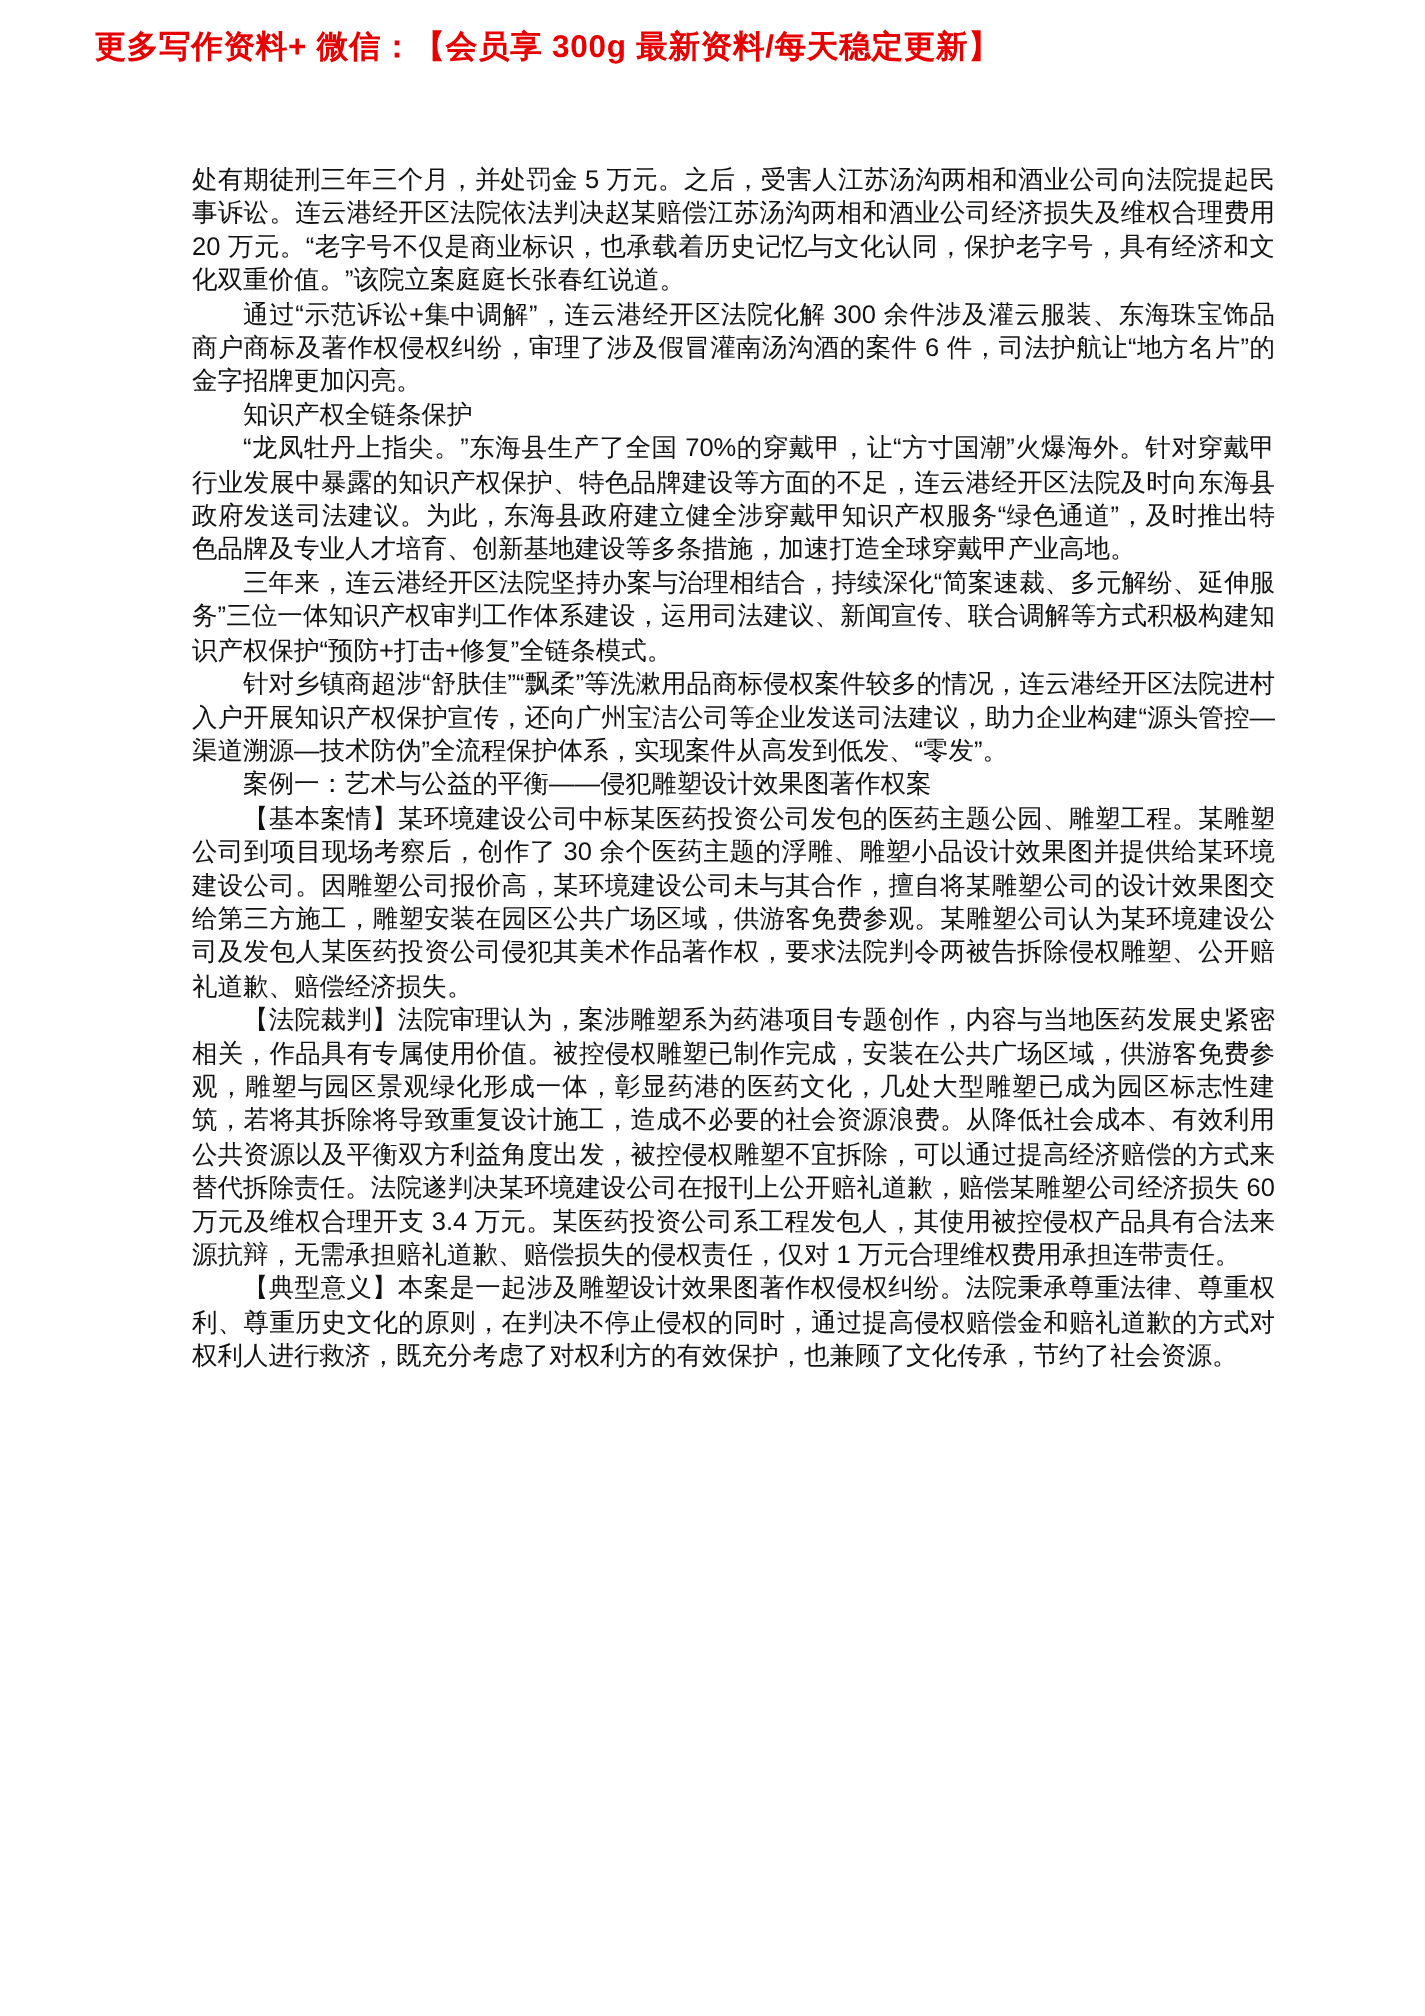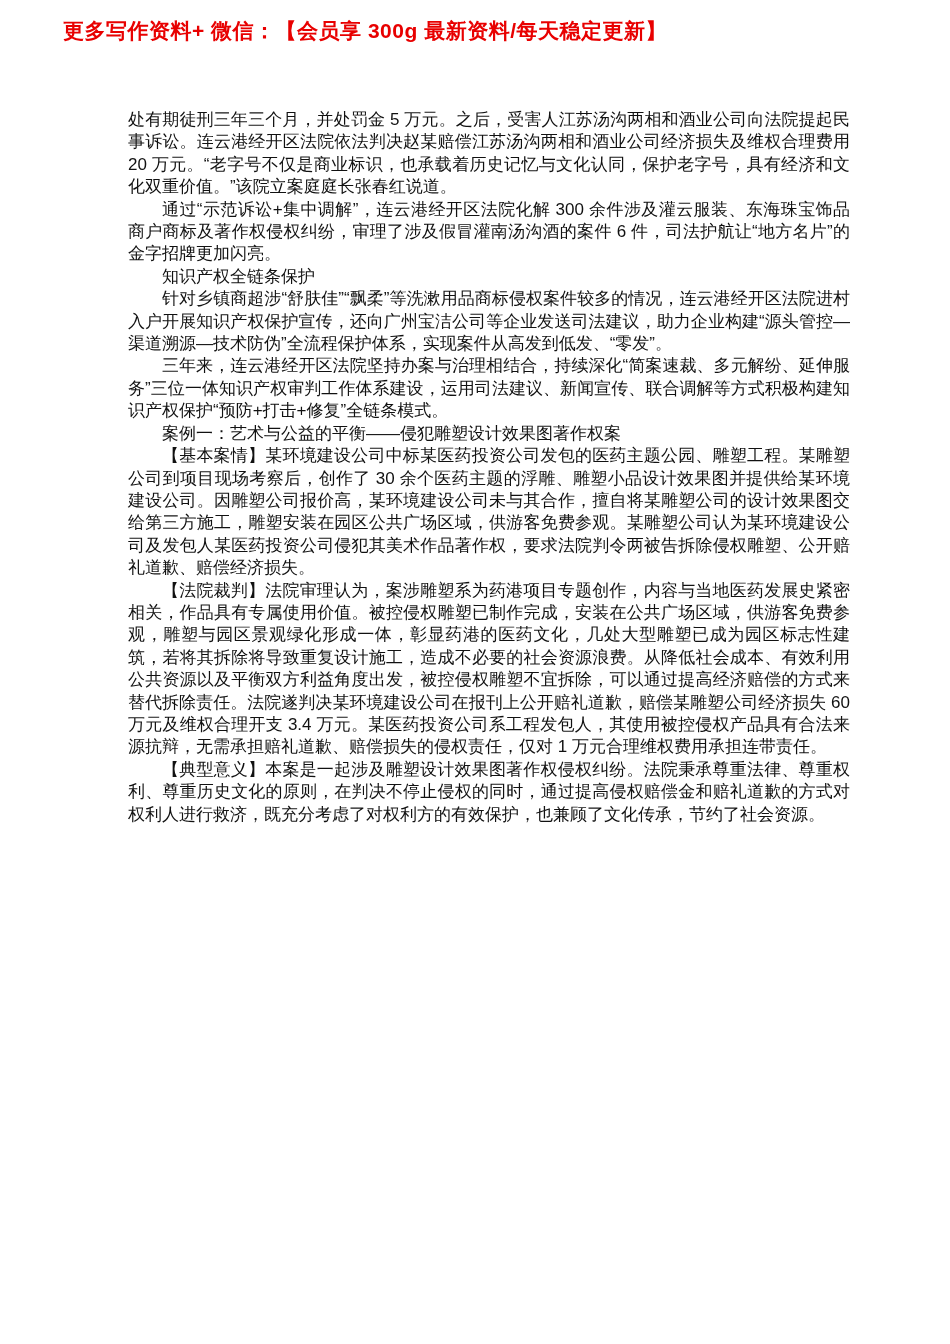--- a/index.html
+++ b/index.html
@@ -84,22 +84,23 @@
 <body>
 
 <div class="page">
 
   <div class="promo">更多写作资料+ 微信：【会员享 300g 最新资料/每天稳定更新】</div>
 
   <div class="doc-body">
     <p class="noindent">处有期徒刑三年三个月，并处罚金 5 万元。之后，受害人江苏汤沟两相和酒业公司向法院提起民事诉讼。连云港经开区法院依法判决赵某赔偿江苏汤沟两相和酒业公司经济损失及维权合理费用 20 万元。“老字号不仅是商业标识，也承载着历史记忆与文化认同，保护老字号，具有经济和文化双重价值。”该院立案庭庭长张春红说道。</p>
     <p>通过“示范诉讼+集中调解”，连云港经开区法院化解 300 余件涉及灌云服装、东海珠宝饰品商户商标及著作权侵权纠纷，审理了涉及假冒灌南汤沟酒的案件 6 件，司法护航让“地方名片”的金字招牌更加闪亮。</p>
     <p>知识产权全链条保护</p>
+    <p>“龙凤牡丹上指尖。”东海县生产了全国 70%的穿戴甲，让“方寸国潮”火爆海外。针对穿戴甲行业发展中暴露的知识产权保护、特色品牌建设等方面的不足，连云港经开区法院及时向东海县政府发送司法建议。为此，东海县政府建立健全涉穿戴甲知识产权服务“绿色通道”，及时推出特色品牌及专业人才培育、创新基地建设等多条措施，加速打造全球穿戴甲产业高地。</p>
+    <p>三年来，连云港经开区法院坚持办案与治理相结合，持续深化“简案速裁、多元解纷、延伸服务”三位一体知识产权审判工作体系建设，运用司法建议、新闻宣传、联合调解等方式积极构建知识产权保护“预防+打击+修复”全链条模式。</p>
     <p>针对乡镇商超涉“舒肤佳”“飘柔”等洗漱用品商标侵权案件较多的情况，连云港经开区法院进村入户开展知识产权保护宣传，还向广州宝洁公司等企业发送司法建议，助力企业构建“源头管控—渠道溯源—技术防伪”全流程保护体系，实现案件从高发到低发、“零发”。</p>
-    <p>三年来，连云港经开区法院坚持办案与治理相结合，持续深化“简案速裁、多元解纷、延伸服务”三位一体知识产权审判工作体系建设，运用司法建议、新闻宣传、联合调解等方式积极构建知识产权保护“预防+打击+修复”全链条模式。</p>
     <p>案例一：艺术与公益的平衡——侵犯雕塑设计效果图著作权案</p>
     <p>【基本案情】某环境建设公司中标某医药投资公司发包的医药主题公园、雕塑工程。某雕塑公司到项目现场考察后，创作了 30 余个医药主题的浮雕、雕塑小品设计效果图并提供给某环境建设公司。因雕塑公司报价高，某环境建设公司未与其合作，擅自将某雕塑公司的设计效果图交给第三方施工，雕塑安装在园区公共广场区域，供游客免费参观。某雕塑公司认为某环境建设公司及发包人某医药投资公司侵犯其美术作品著作权，要求法院判令两被告拆除侵权雕塑、公开赔礼道歉、赔偿经济损失。</p>
     <p>【法院裁判】法院审理认为，案涉雕塑系为药港项目专题创作，内容与当地医药发展史紧密相关，作品具有专属使用价值。被控侵权雕塑已制作完成，安装在公共广场区域，供游客免费参观，雕塑与园区景观绿化形成一体，彰显药港的医药文化，几处大型雕塑已成为园区标志性建筑，若将其拆除将导致重复设计施工，造成不必要的社会资源浪费。从降低社会成本、有效利用公共资源以及平衡双方利益角度出发，被控侵权雕塑不宜拆除，可以通过提高经济赔偿的方式来替代拆除责任。法院遂判决某环境建设公司在报刊上公开赔礼道歉，赔偿某雕塑公司经济损失 60 万元及维权合理开支 3.4 万元。某医药投资公司系工程发包人，其使用被控侵权产品具有合法来源抗辩，无需承担赔礼道歉、赔偿损失的侵权责任，仅对 1 万元合理维权费用承担连带责任。</p>
     <p>【典型意义】本案是一起涉及雕塑设计效果图著作权侵权纠纷。法院秉承尊重法律、尊重权利、尊重历史文化的原则，在判决不停止侵权的同时，通过提高侵权赔偿金和赔礼道歉的方式对权利人进行救济，既充分考虑了对权利方的有效保护，也兼顾了文化传承，节约了社会资源。</p>
   </div>
 
   <div class="pagenum">第 2 页 共 3 页</div>
 
   <div class="sep"></div>
 

